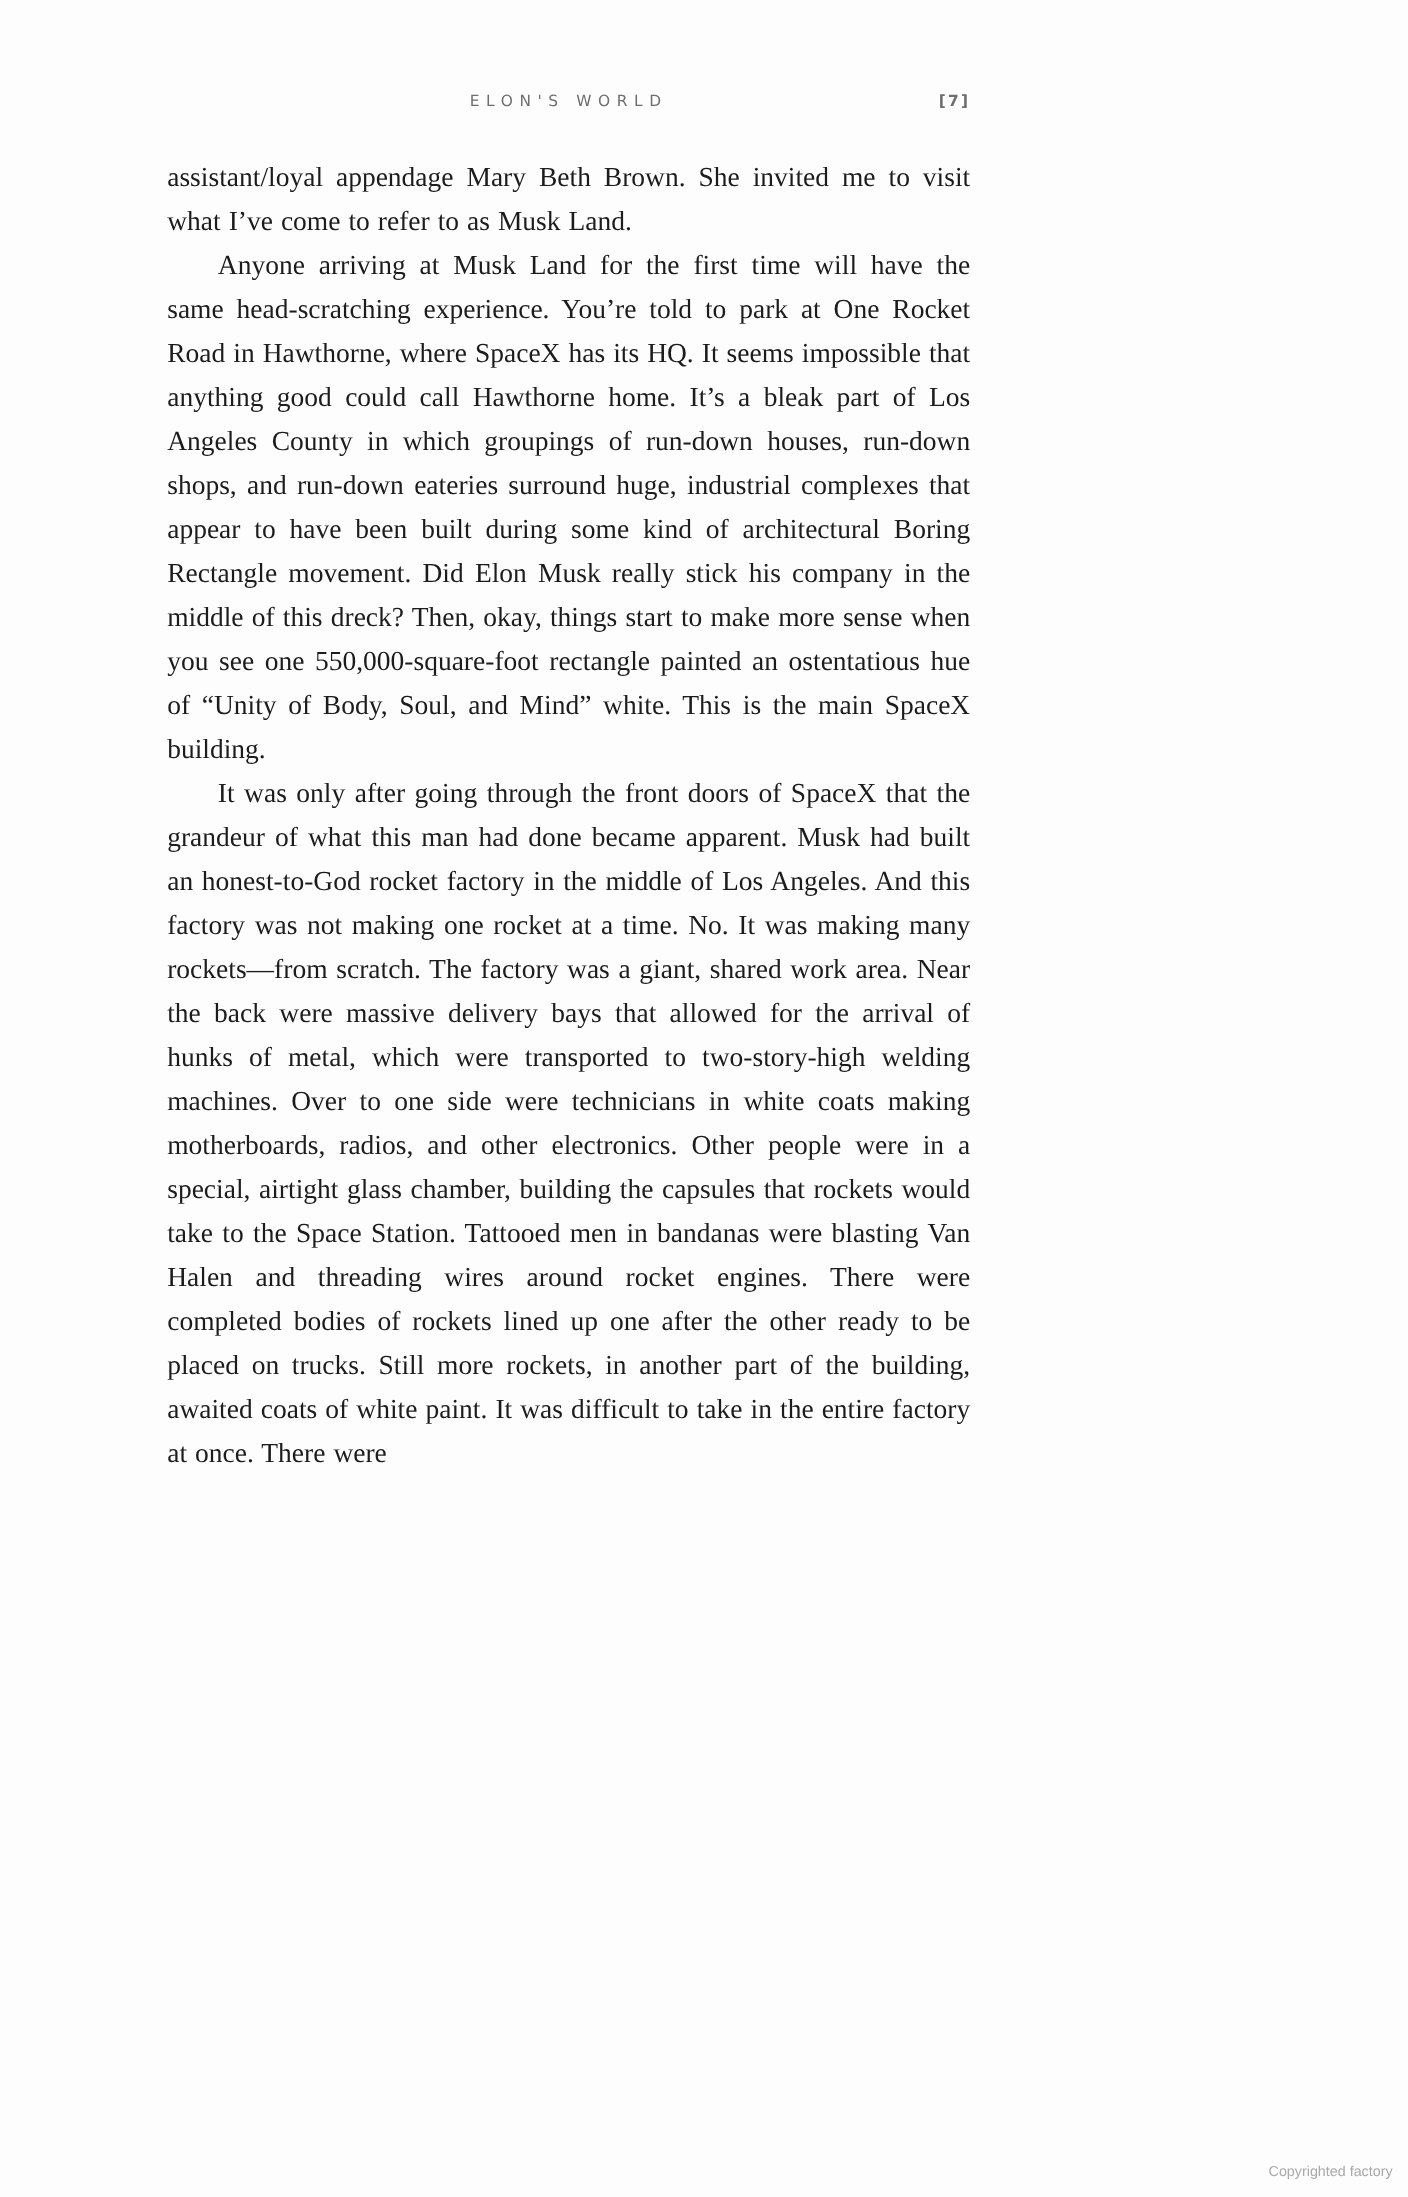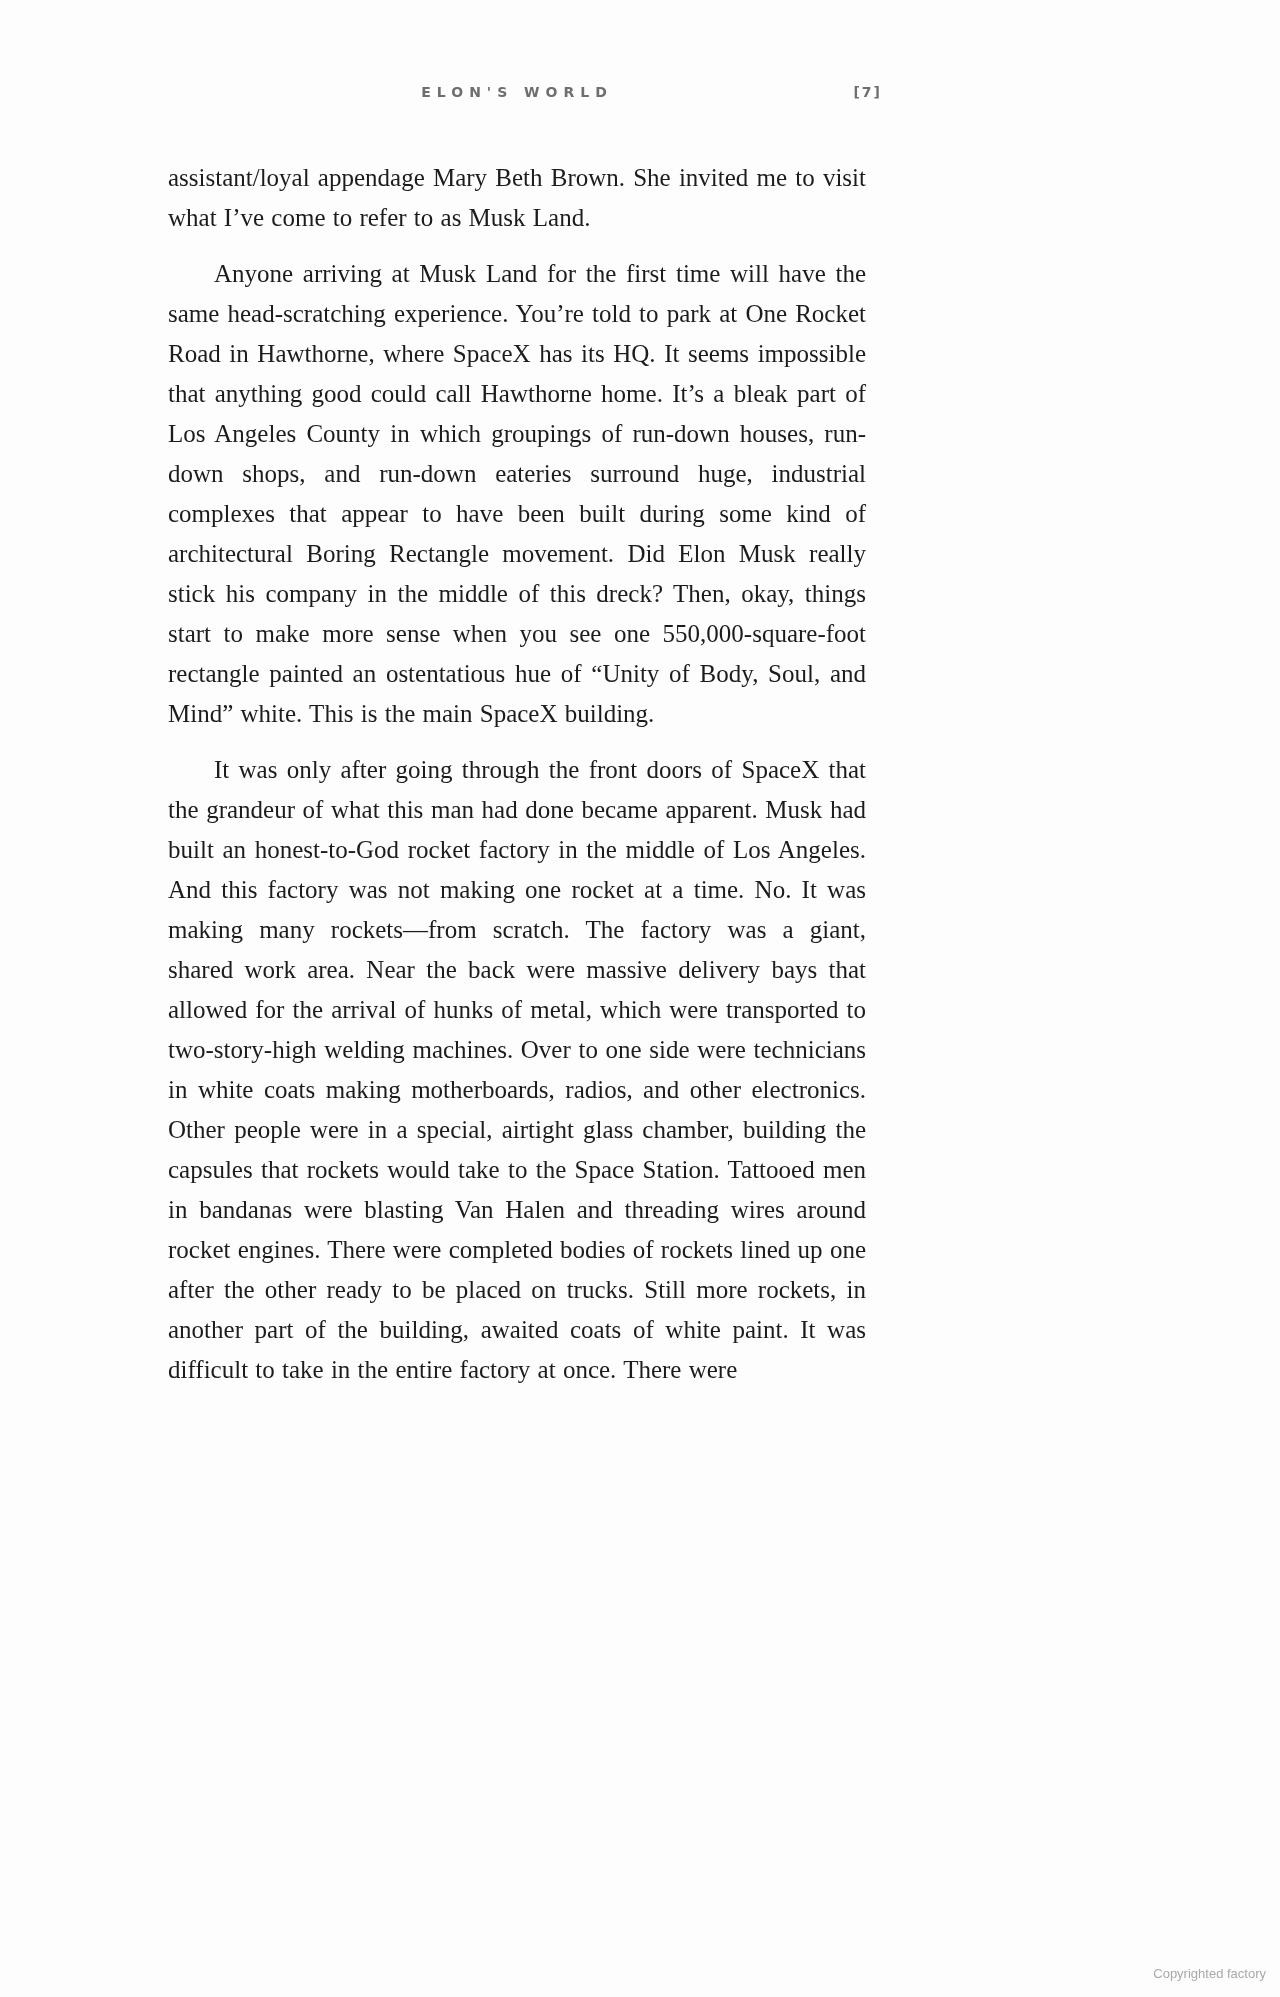--- a/index.html
+++ b/index.html
@@ -27,21 +27,21 @@
     width: 730px;
     height: 26px;
   }
   .running-title {
     position: absolute;
     left: 50%;
     transform: translateX(-50%);
     top: 0;
     font-family: "DejaVu Sans", sans-serif;
     font-size: 14px;
-    font-weight: bold;
+    font-weight: normal;
     letter-spacing: 6px;
     color: #6e6e6e;
     white-space: nowrap;
   }
   .page-number {
     position: absolute;
     right: 0;
     top: 0;
     font-family: "DejaVu Sans", sans-serif;
     font-size: 14px;
@@ -51,21 +51,21 @@
     white-space: nowrap;
   }
   
   .page-body {
     position: absolute;
     top: 142px;
     left: 152px;
     width: 730px;
   }
   .para {
-    margin: 16px;
+    margin: 0;
     font-family: "Liberation Serif", serif;
     font-size: 25px;
     line-height: 40px;
     color: #1c1c1c;
     text-align: justify;
     word-spacing: 1px;
   }
   .para.indent {
     text-indent: 46px;
   }

